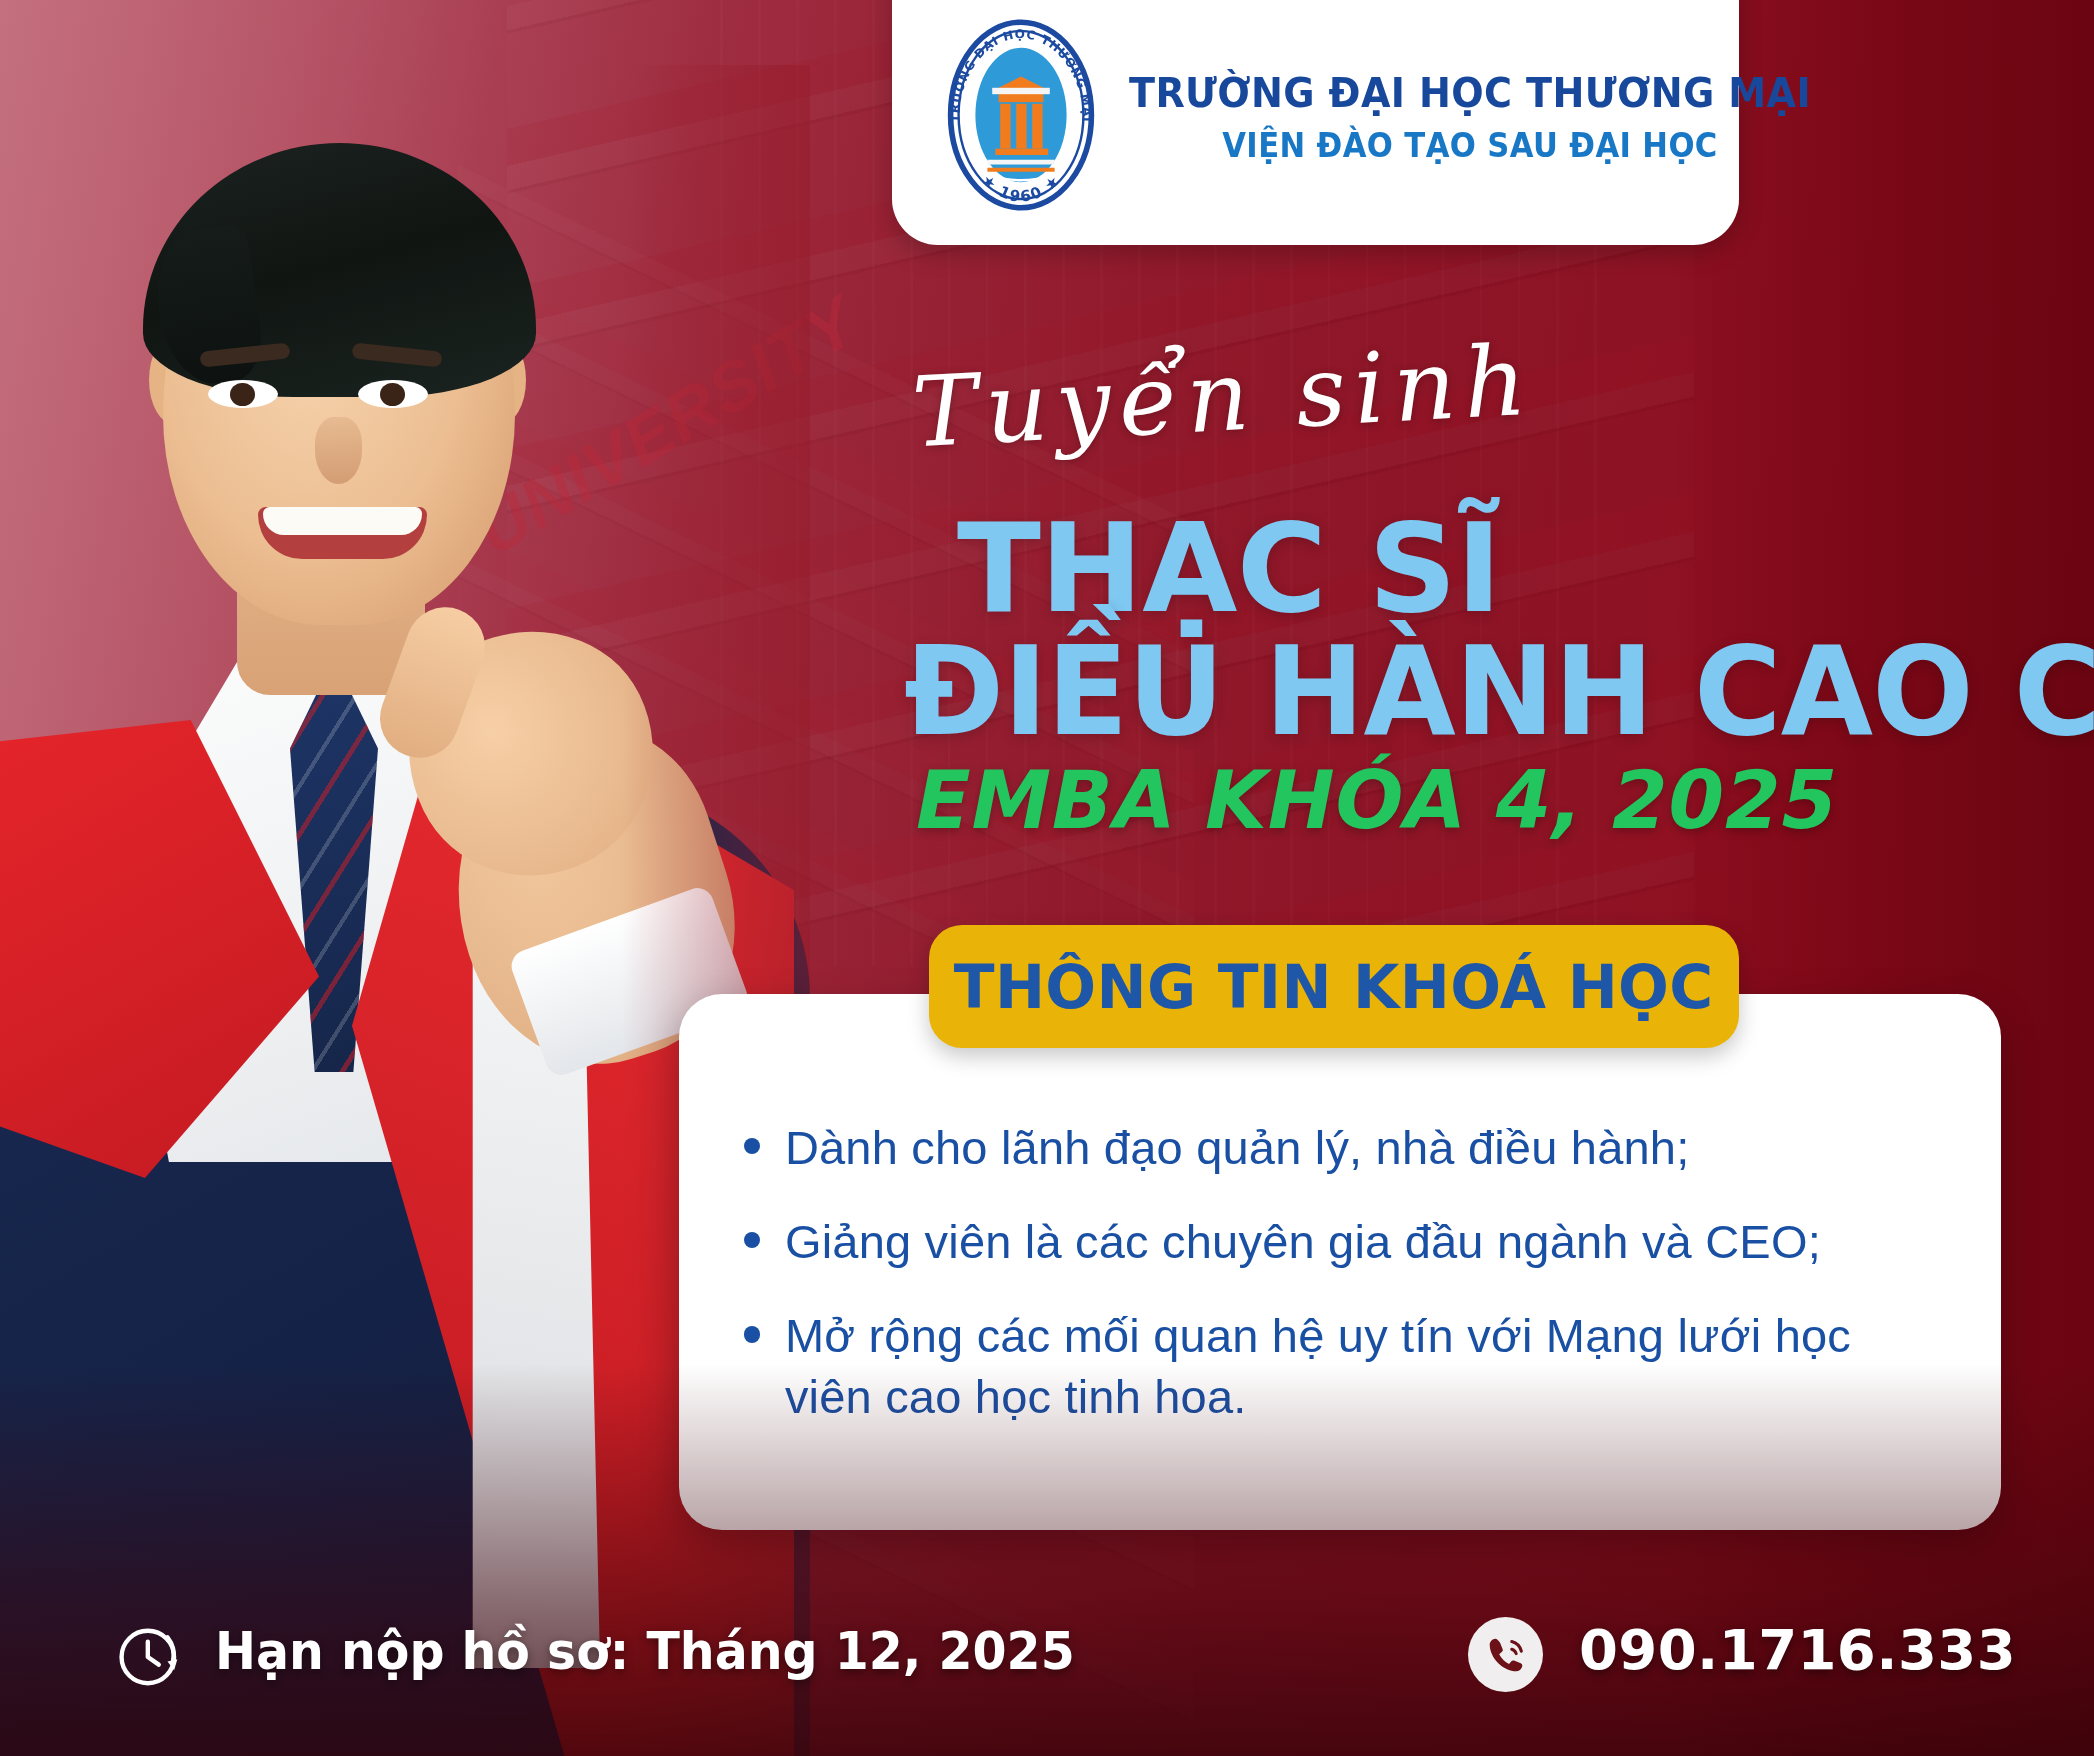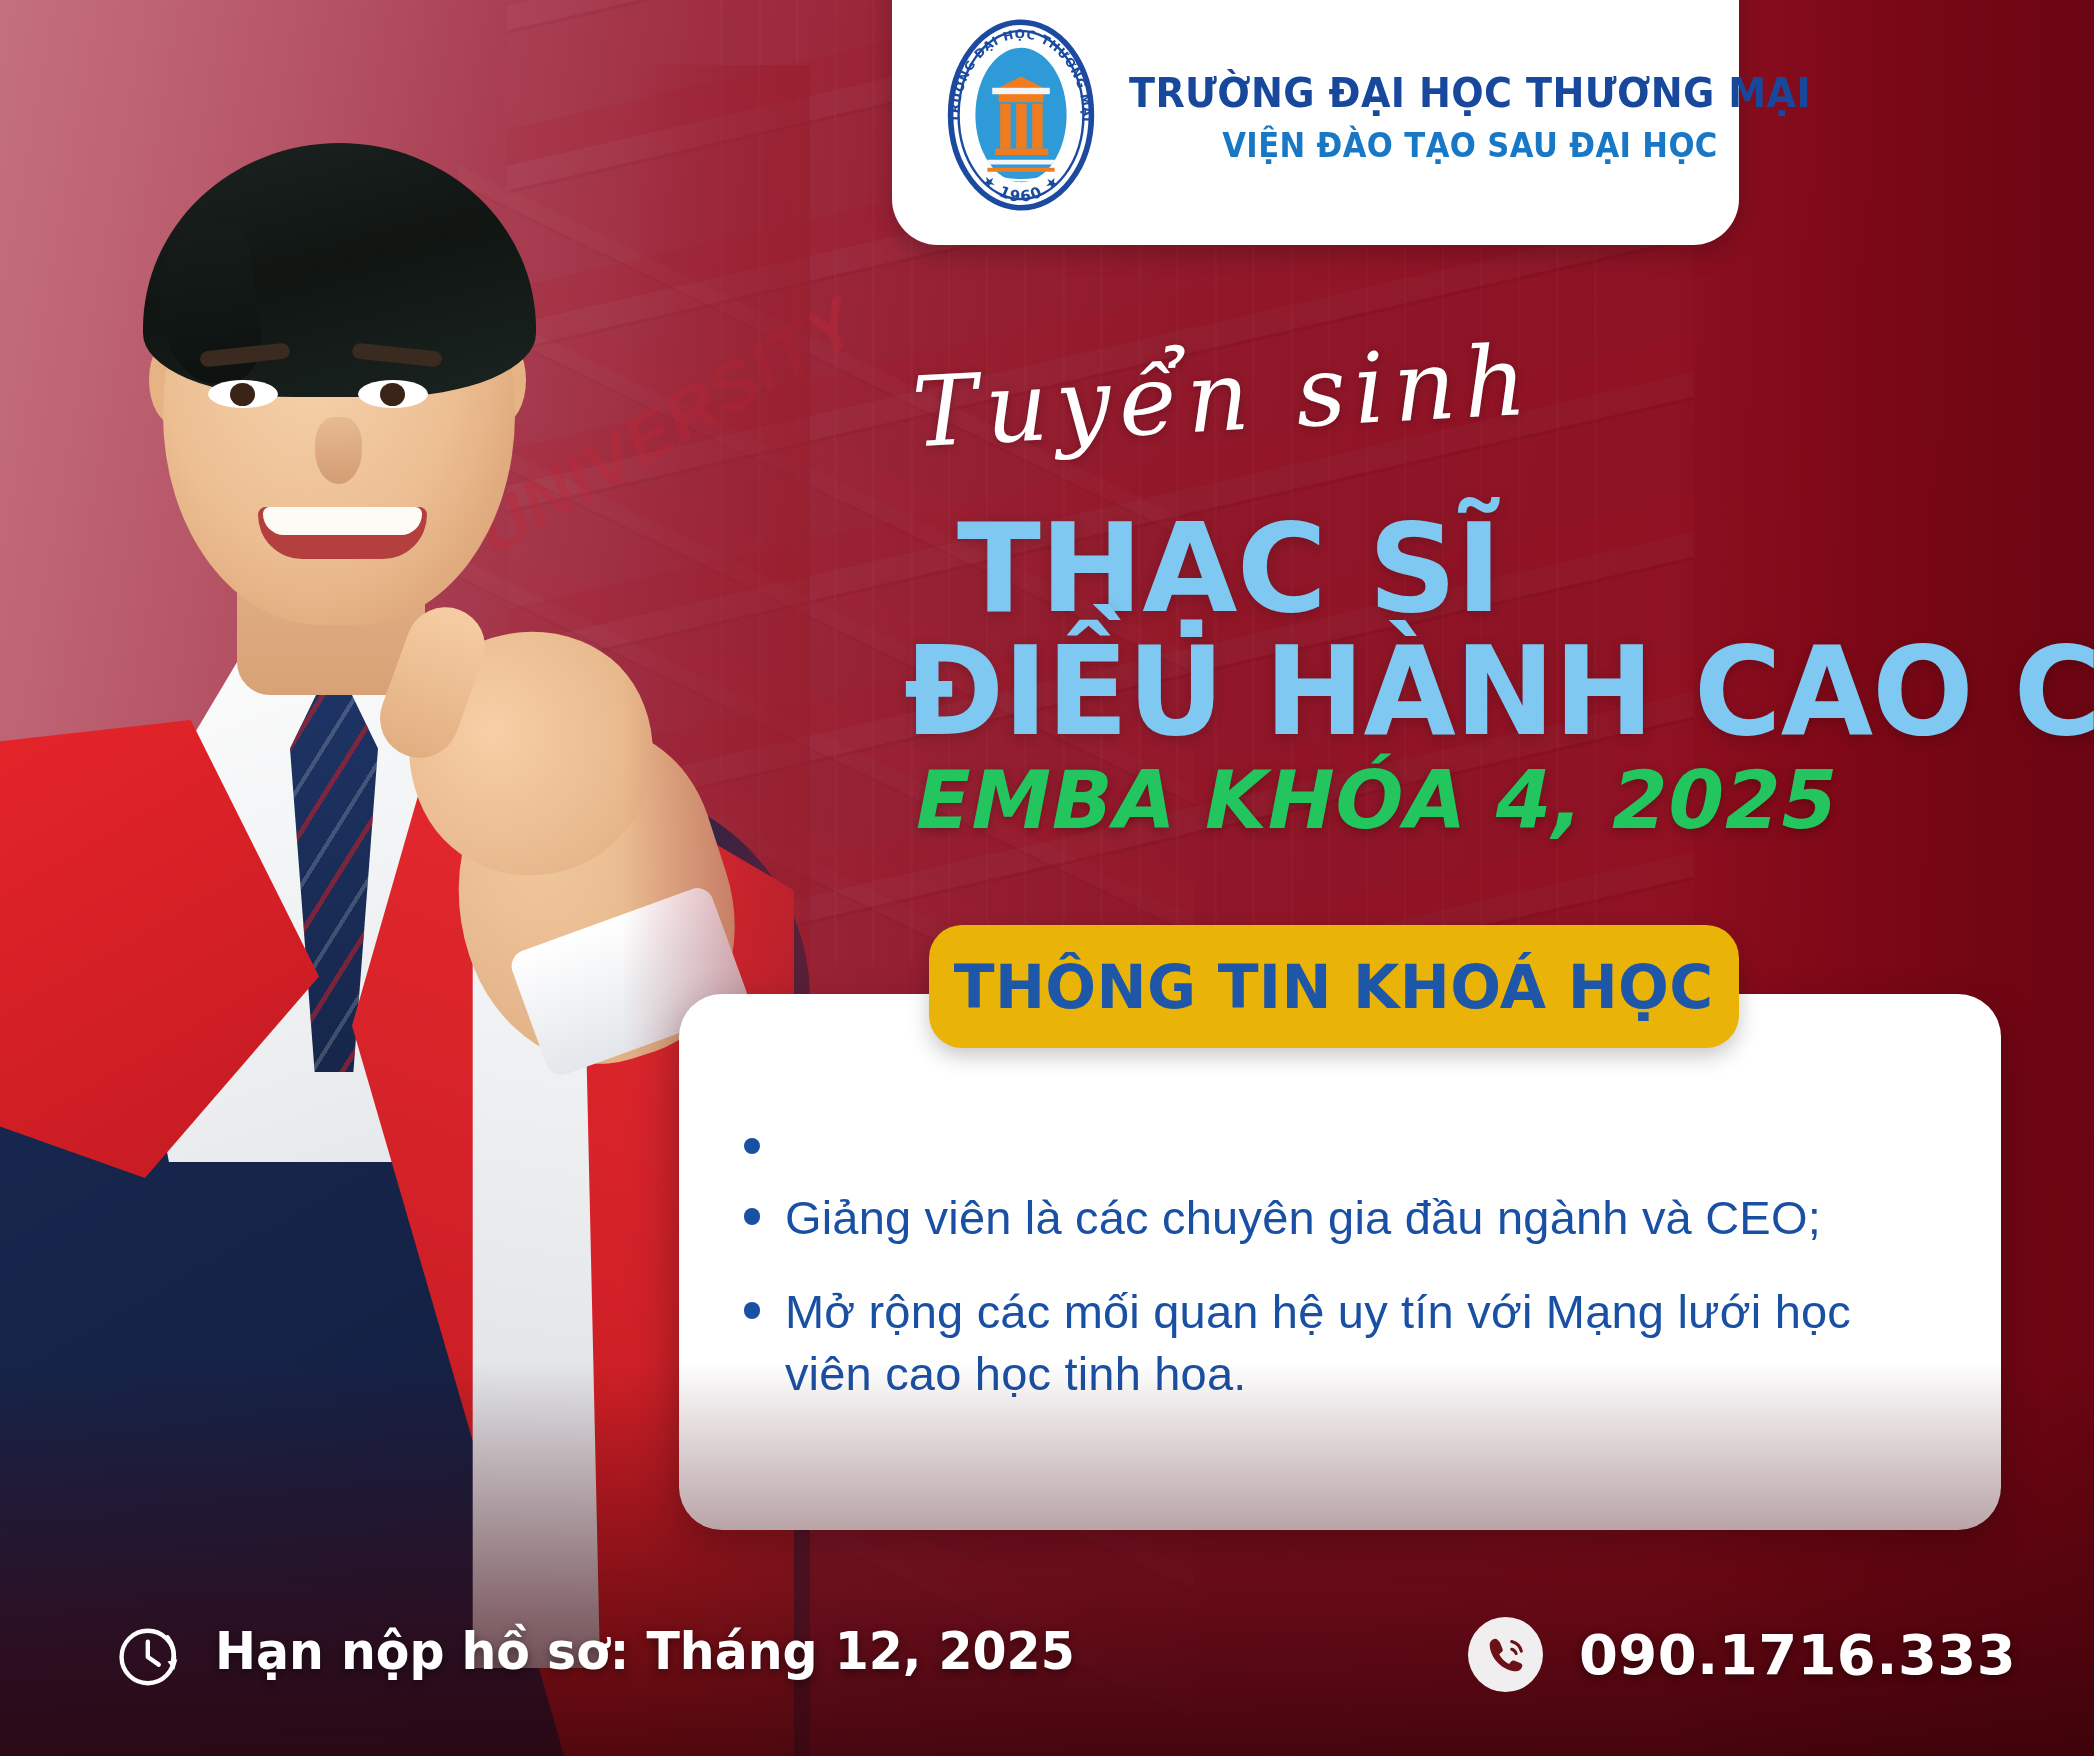--- a/index.html
+++ b/index.html
@@ -275,21 +275,21 @@
   .icon-circle-clock{width:70px;height:70px;flex:0 0 auto;}
   .icon-circle-clock svg{width:100%;height:100%;display:block;}
   .footer-deadline .label{
     font-size:51px;font-weight:800;color:#fff;
     font-family:"DejaVu Sans",sans-serif;white-space:nowrap;
     text-shadow:0 2.5px 9.8px rgba(0,0,0,.45);
     transform:scaleX(.96);transform-origin:left center;
   }
   .footer-phone{
     position:absolute;right:79px;bottom:64px;
-    display:flex;align-items:center;gap:36px;
+    display:flex;gap:36px;
   }
   .icon-phone{
     width:75px;height:75px;border-radius:50%;background:#f0eeee;
     display:flex;align-items:center;justify-content:center;flex:0 0 auto;
   }
   .icon-phone svg{width:46px;height:46px;display:block;}
   .footer-phone .num{
     font-size:56px;font-weight:800;color:#fff;letter-spacing:0.4px;
     font-family:"DejaVu Sans",sans-serif;white-space:nowrap;
     text-shadow:0 2.5px 9.8px rgba(0,0,0,.45);
@@ -376,20 +376,21 @@
 
   <div class="script-label">Tuyển sinh</div>
   <div class="h-thacsi">THẠC SĨ</div>
   <div class="h-dieuhanh">ĐIỀU HÀNH CAO CẤP</div>
   <div class="h-emba">EMBA KHÓA 4, 2025</div>
 
   <div class="info-card">
     <div class="bullets">
       <div class="bullet">
         <span class="dot"></span>
+        <span class="txt">Dành cho lãnh đạo quản lý, nhà điều hành;</span>
       </div>
       <div class="bullet">
         <span class="dot"></span>
         <span class="txt">Giảng viên là các chuyên gia đầu ngành và CEO;</span>
       </div>
       <div class="bullet">
         <span class="dot"></span>
         <span class="txt">Mở rộng các mối quan hệ uy tín với Mạng lưới học viên cao học tinh hoa.</span>
       </div>
     </div>

